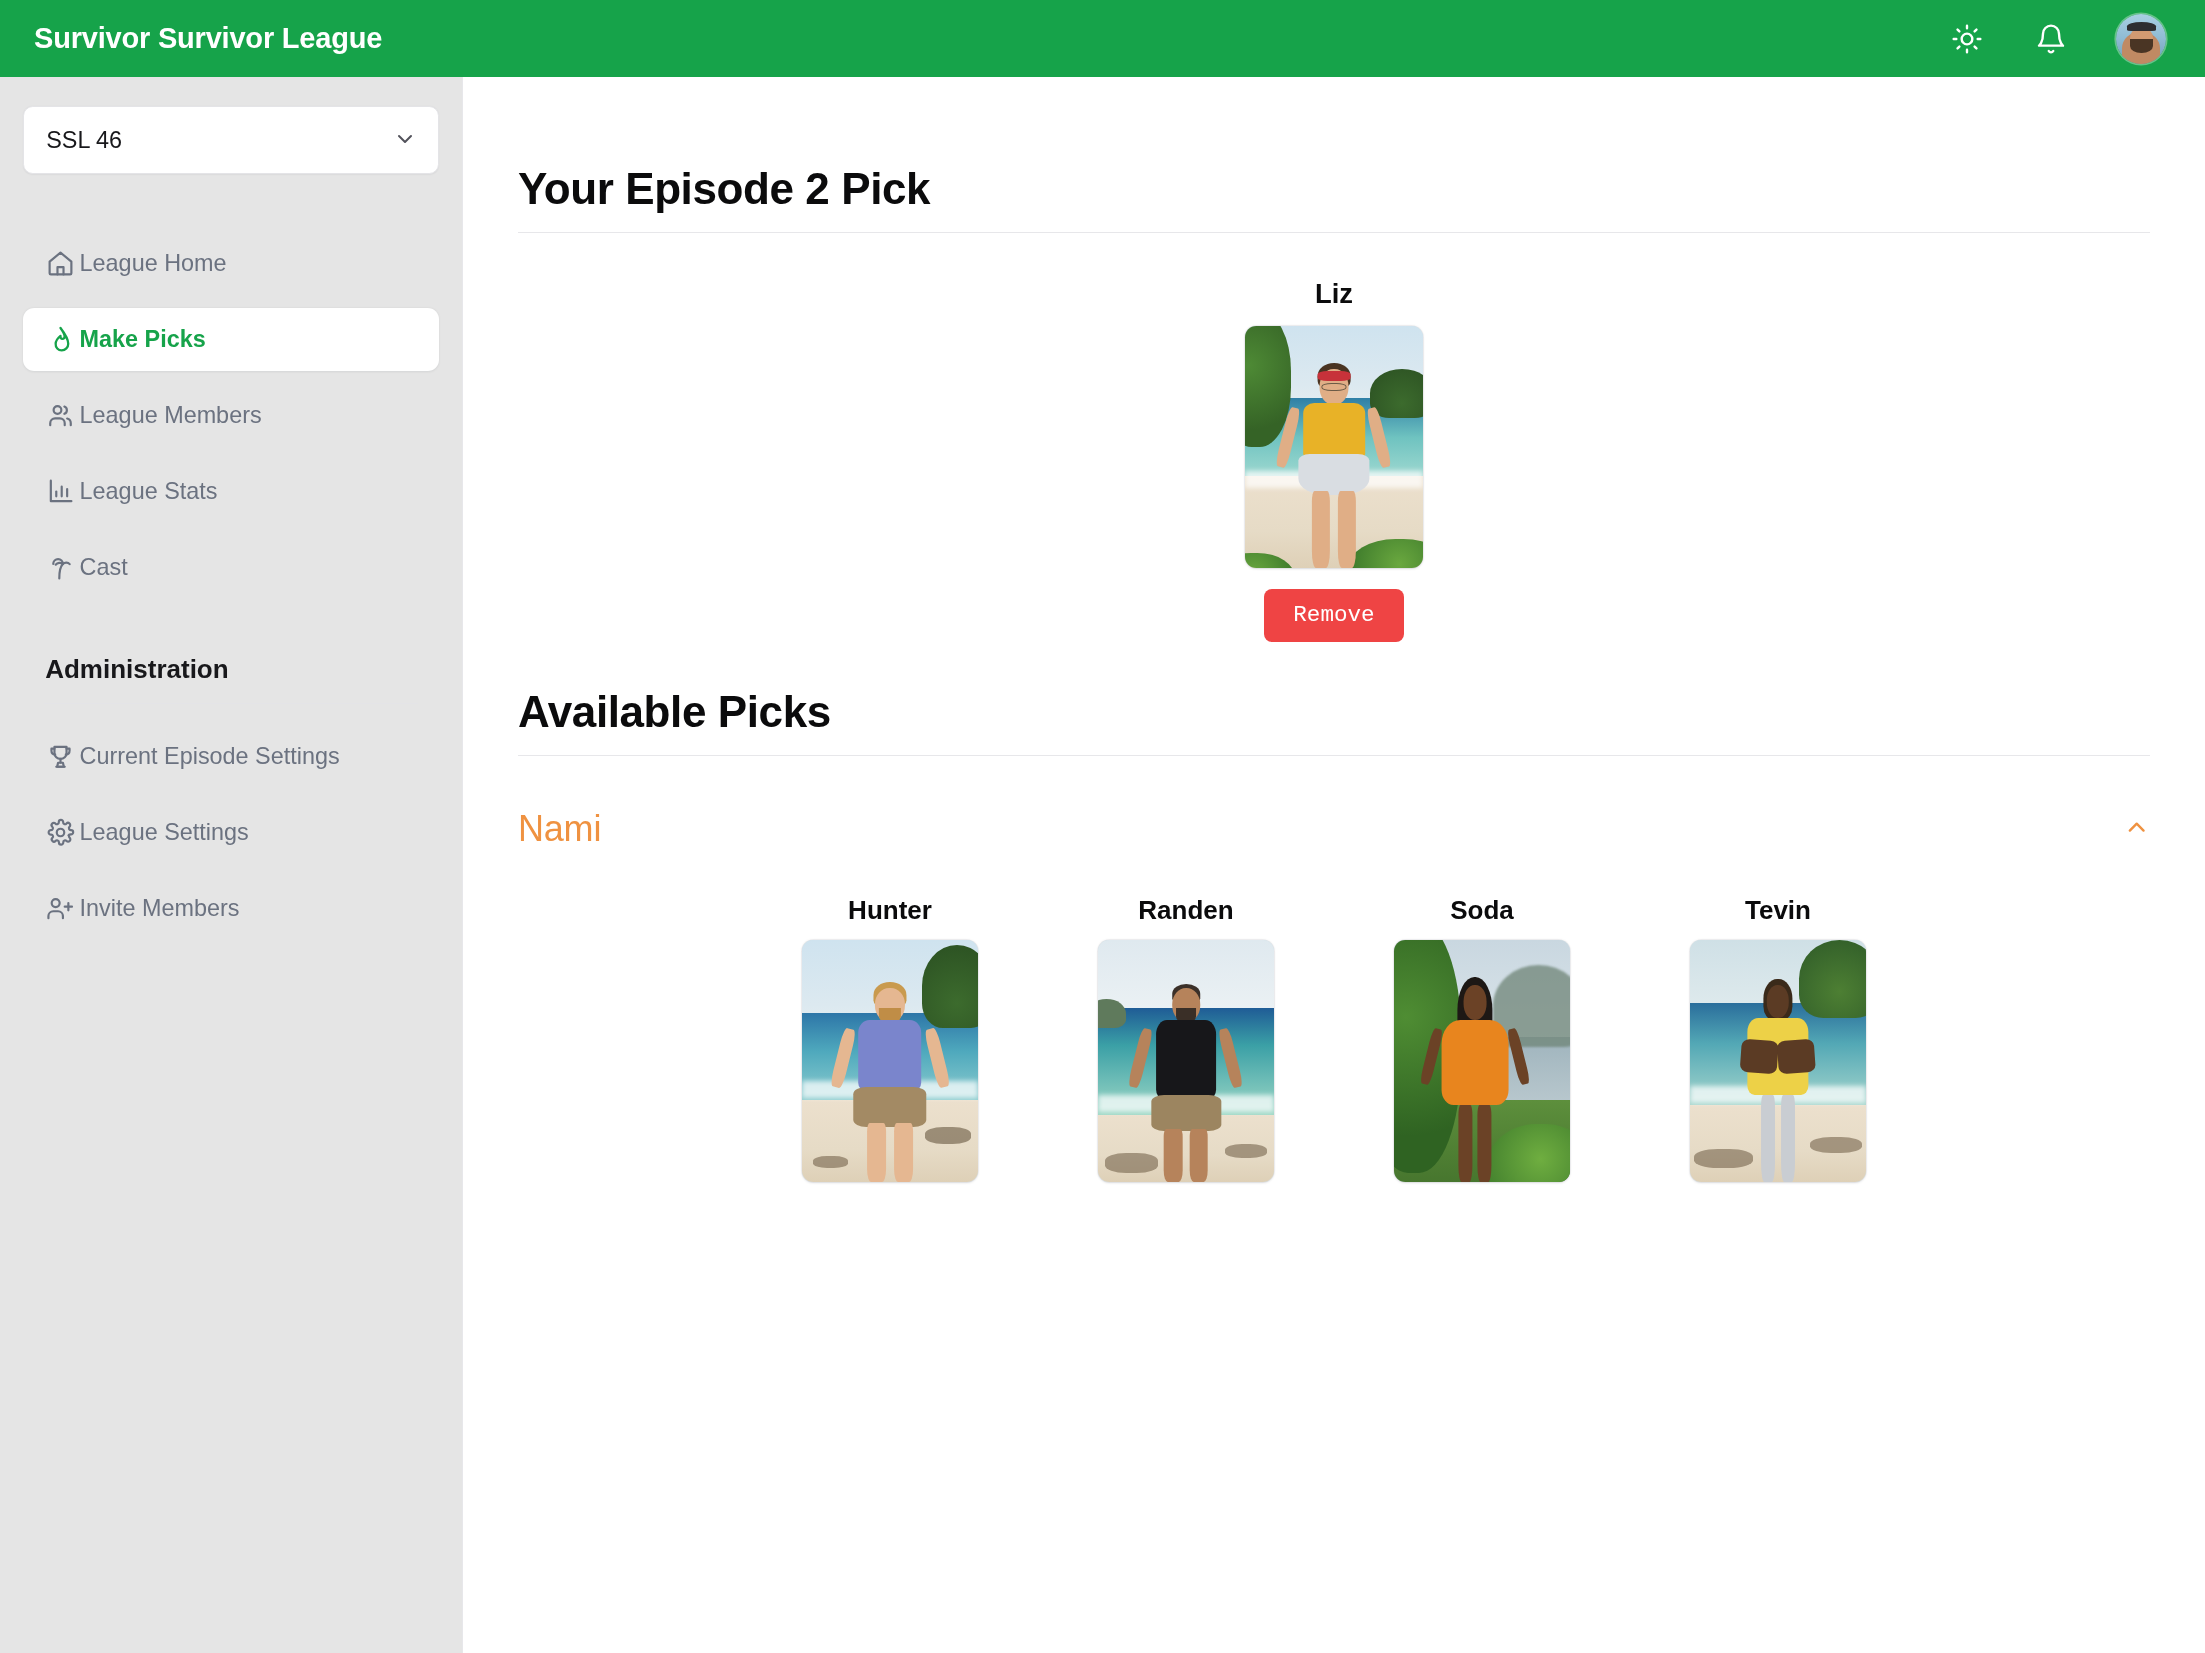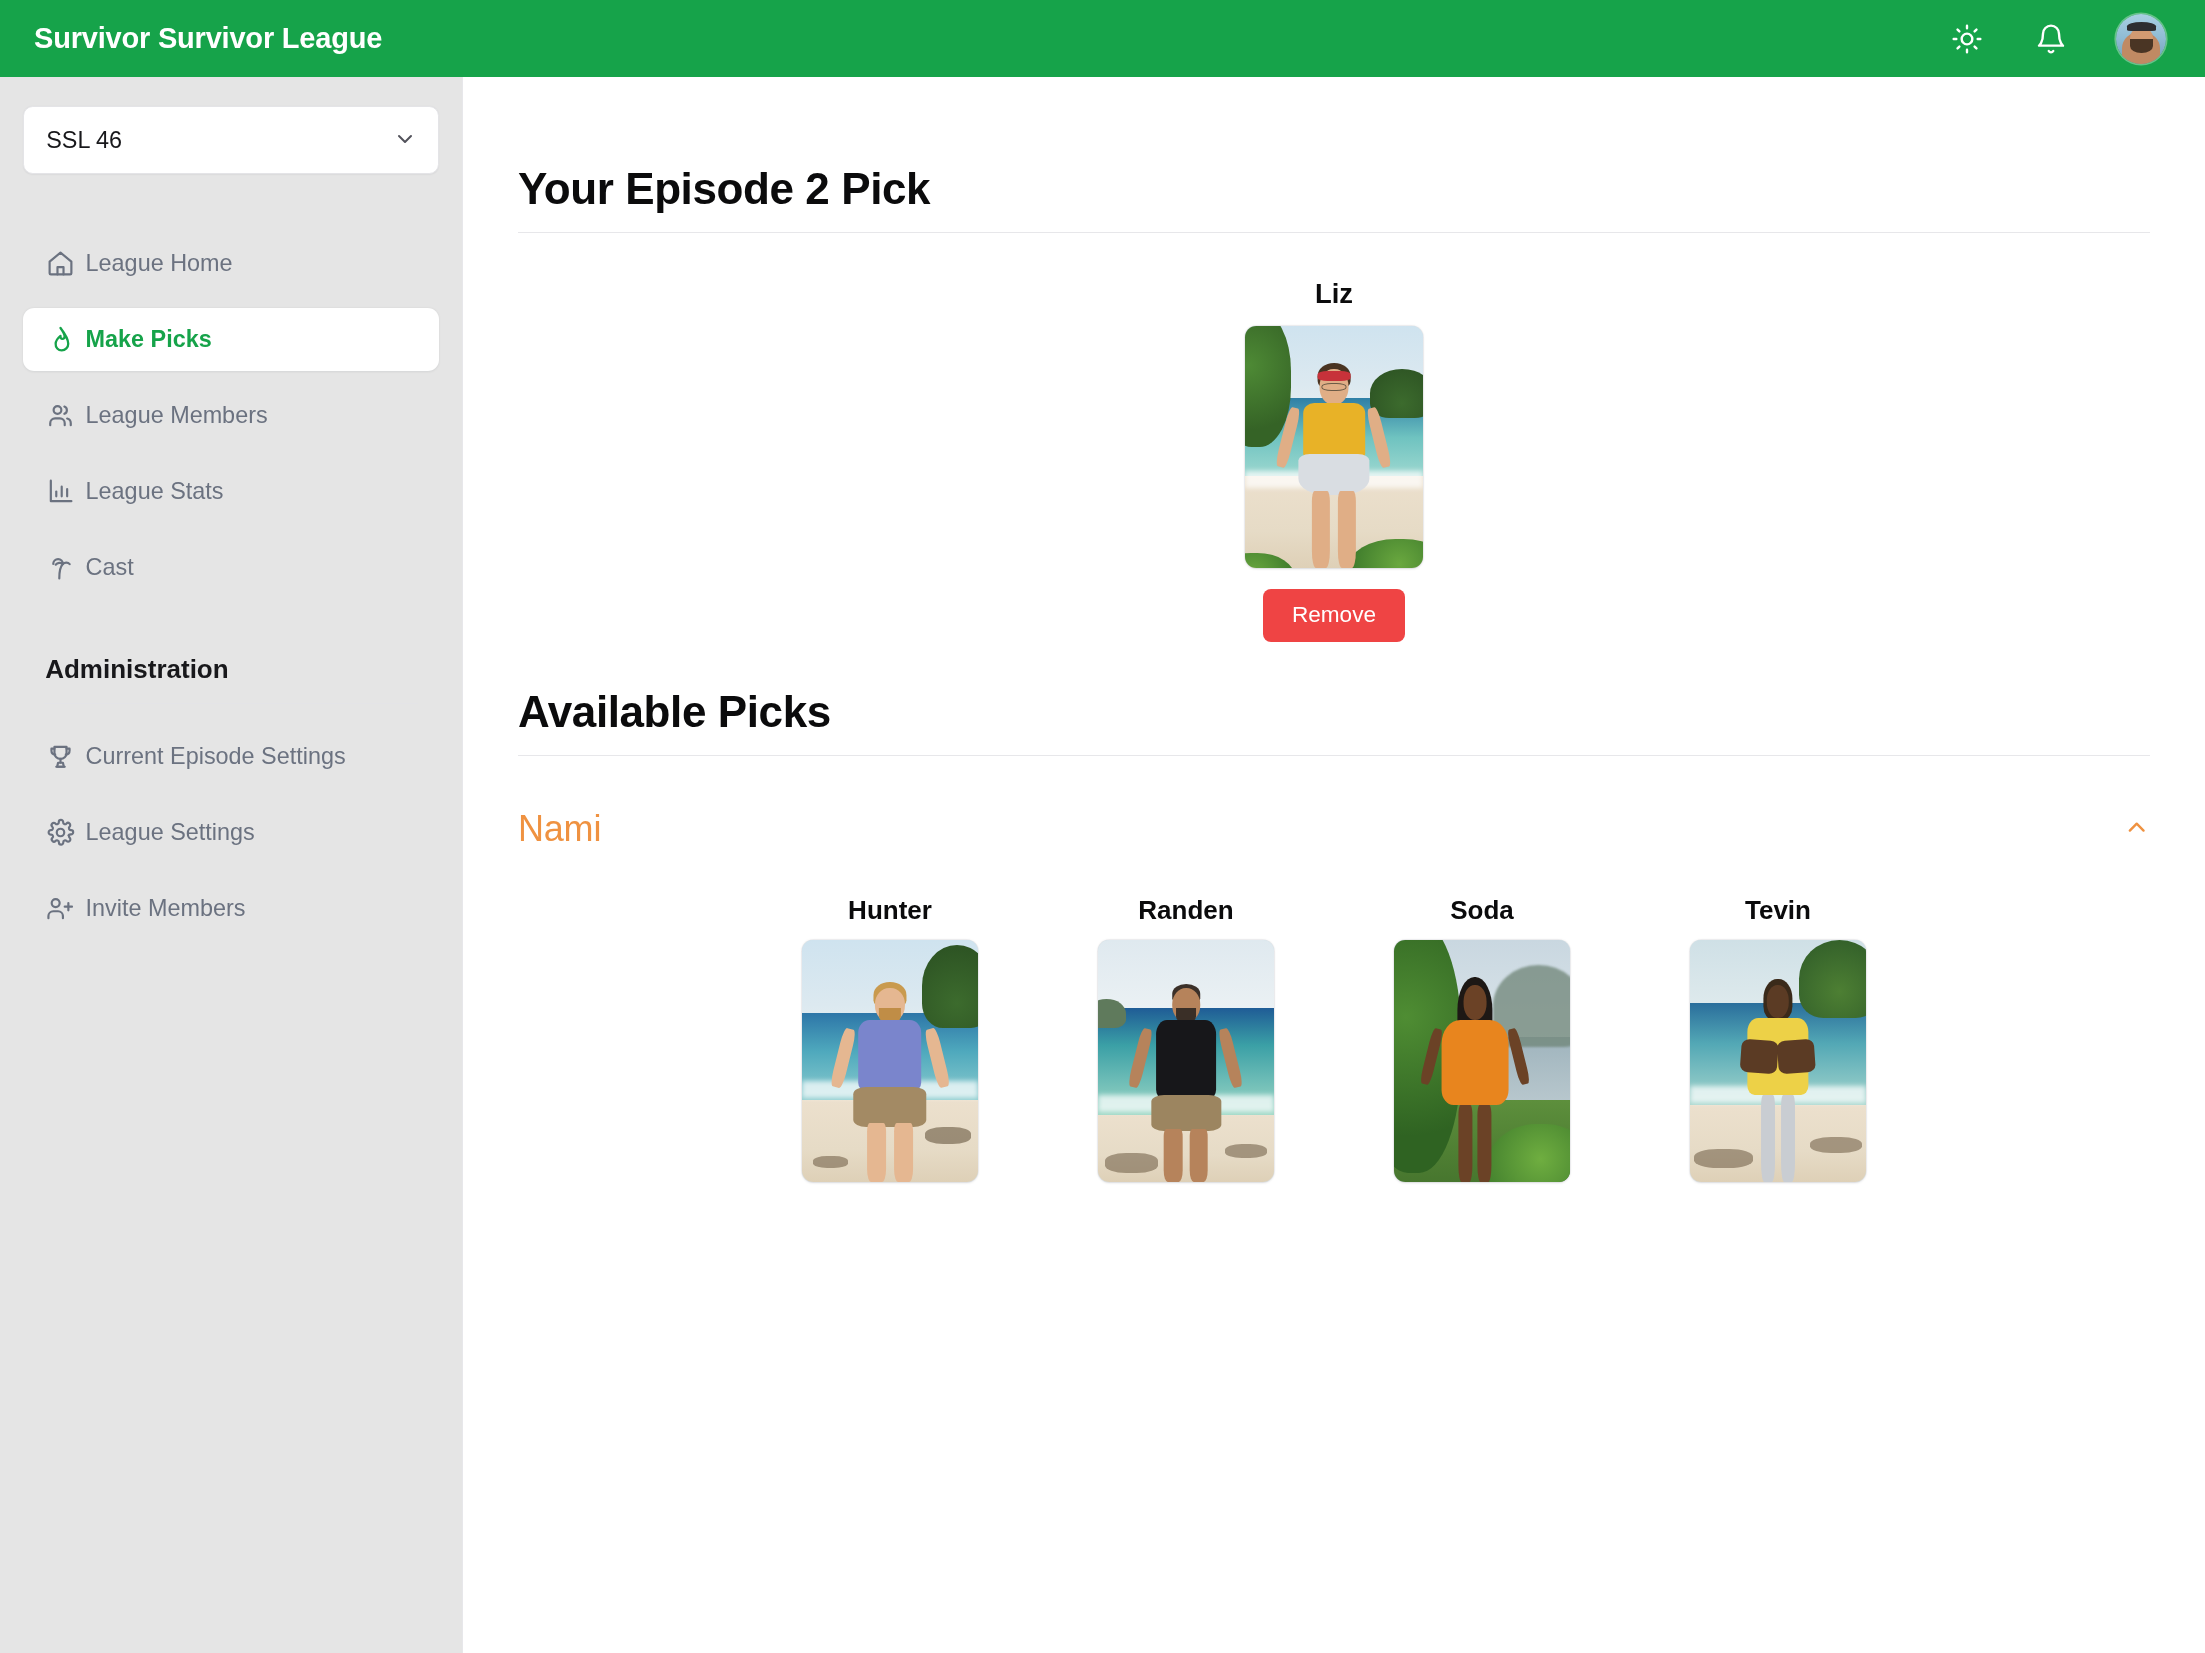--- a/index.html
+++ b/index.html
@@ -99,21 +99,21 @@
   }
   .league-select .lbl {
     font-size: 23.4px; color: #18181b;
   }
   .league-select .chev { margin-left: auto; }
 
   .nav { margin-top: 58px; }
   .nav-item {
     height: 63px;
     display: flex; align-items: center;
-    gap: 8px;
+    gap: 2px;
     padding: 0 21px;
     border-radius: 11.3px;
     color: #6b7280;
     font-size: 23.4px;
     cursor: pointer;
     margin-bottom: 13px;
   }
   .nav-item .ic { width: 34px; height: 34px; display:flex; align-items:center; justify-content:center; flex:0 0 34px;}
   .nav-item.active {
     background: #ffffff;
@@ -181,21 +181,21 @@
     box-shadow: 0 0.8px 2.4px rgba(16,24,40,.13), 0 0 0 0.8px rgba(16,24,40,.05);
   }
   .pick-photo { width: 178px; height: 242px; }
   .remove-btn {
     margin-top: 21px;
     background: #ef4444;
     color: #ffffff;
     border: none;
     border-radius: 8px;
     font-size: 22.6px;
-    font-family: Liberation Sans, sans-serif;
+    font-family: Liberation Mono, monospace;
     padding: 13.7px 29px;
     cursor: pointer;
   }
 
   .tribe-head {
     margin-top: 52px;
     display: flex; align-items: center;
     cursor: pointer;
   }
   .tribe-name {

